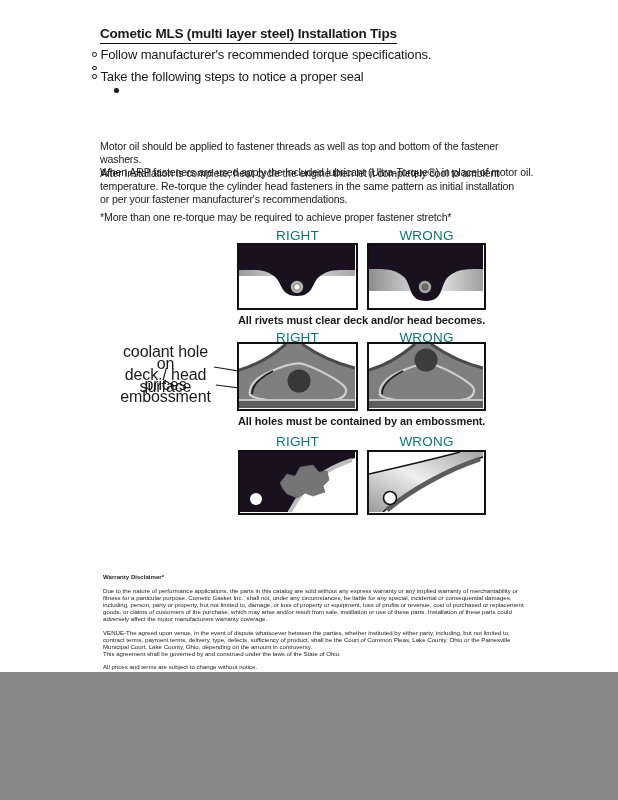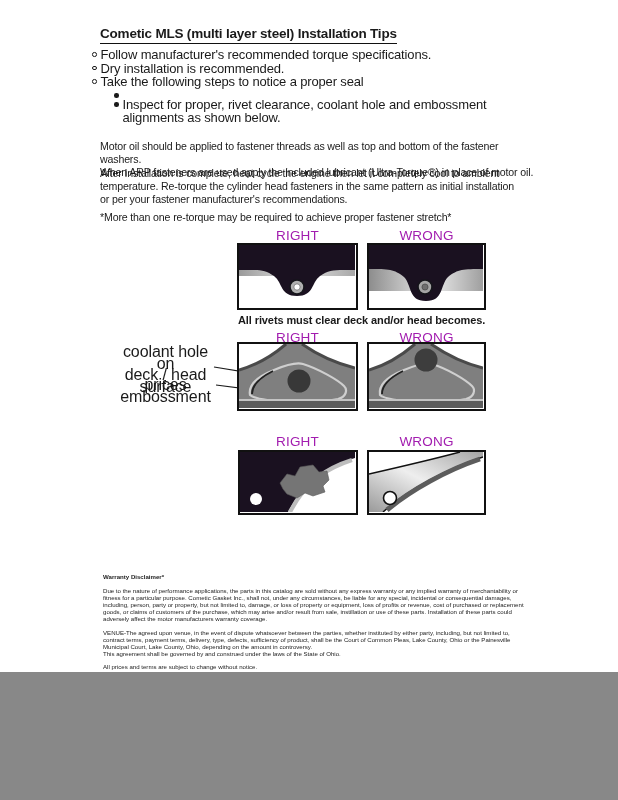--- a/index.html
+++ b/index.html
@@ -18,21 +18,21 @@
   .tip-line { display:flex; align-items:flex-start; }
   .tip-line.sub { padding-left:22px; }
   .marker { flex:0 0 auto; margin-right:4px; margin-top:4px; }
   .ring { width:4.5px; height:4.5px; border:1px solid #1a1a1a; border-radius:50%; }
   .dot { width:4.5px; height:4.5px; background:#1a1a1a; border-radius:50%; margin-top:4.6px; }
   .h2 { left:100px; top:118px; font-size:12.5px; font-weight:bold; letter-spacing:-0.2px; }
   .body-p { left:100px; top:0; width:435px; font-size:10.6px; line-height:13.2px; letter-spacing:-0.15px; white-space:pre-line; }
   .p1 { top:140px; }
   .p2 { top:167px; }
   .p3 { top:211px; }
-  .dg-label { font-size:13.5px; color:#a21caf; text-align:center; letter-spacing:0.2px; }
+  .dg-label { font-size:13.5px; color:#0f766e; text-align:center; letter-spacing:0.2px; }
   .caption { font-size:11px; font-weight:bold; letter-spacing:-0.1px; white-space:pre-line; line-height:12.5px; }
   .dbox { border:2.4px solid #111; background:#fff; overflow:hidden; }
   .dbox svg { display:block; }
   .side-label { font-size:16px; line-height:11.5px; text-align:center; letter-spacing:-0.1px; white-space:pre-line; }
   .legal { left:103px; top:573px; width:455px; font-size:6.1px; line-height:7px; letter-spacing:0; color:#1c1c1c; }
   .legal p { white-space:pre-line; margin-bottom:6.5px; }
   .legal .lh { font-weight:bold; margin-bottom:7px; }
   .footer { left:385px; top:762px; font-size:12px; color:#2d2d2d; letter-spacing:0.2px; }
 </style>
 </head>
@@ -42,32 +42,27 @@
 
   <div class="abs title">Cometic MLS (multi layer steel) Installation Tips</div>
 
   <div class="abs tips">
     <div class="tip-line">
       <span class="marker ring"></span>
       <span>Follow manufacturer's recommended torque specifications.</span>
     </div>
     <div class="tip-line">
       <span class="marker ring"></span>
-      <span>Dry installation is recommended.</span>
     </div>
     <div class="tip-line">
       <span class="marker ring"></span>
       <span>Take the following steps to notice a proper seal</span>
     </div>
     <div class="tip-line sub">
       <span class="marker dot"></span>
-    </div>
-    <div class="tip-line sub">
-      <span class="marker dot"></span>
-      <span>Inspect for proper, rivet clearance, coolant hole and embossment alignments as shown below.</span>
     </div>
   </div>
 
   <div class="abs body-p p1">Motor oil should be applied to fastener threads as well as top and bottom of the fastener washers.
 When ARP fasteners are used apply the included lubricant (Ultra-Torque®) in place of motor oil.</div>
   <div class="abs body-p p2">After Installation is complete, heat cycle the engine then let it completely cool to ambient
 temperature. Re-torque the cylinder head fasteners in the same pattern as initial installation
 or per your fastener manufacturer's recommendations.</div>
   <div class="abs body-p p3">*More than one re-torque may be required to achieve proper fastener stretch*</div>
 
@@ -146,20 +141,21 @@
       <path d="M46,0 C31,13 14,22 0,26" fill="none" stroke="#4a4a4a" stroke-width="3"></path>
       <path d="M62,0 C79,12 98,20 114,24" fill="none" stroke="#4a4a4a" stroke-width="3"></path>
       <path d="M11,51 C9,40 20,32 35,26 C47,21 56,18 63,20 C79,25 97,36 103,42 C107,46 105,53 97,55 C77,59 20,59 11,51 Z" fill="none" stroke="#cfcfcf" stroke-width="2.2"></path>
       <path d="M13,50 C13,40 22,33 34,27" fill="none" stroke="#222" stroke-width="1.8"></path>
       <circle cx="57" cy="16" r="11.5" fill="#3d3d3d"></circle>
       <rect x="0" y="55" width="114" height="2" fill="#c4c4c4"></rect>
       <rect x="0" y="57" width="114" height="7" fill="#5c5c5c"></rect>
     </svg>
   </div>
 
+  <div class="abs caption" style="left:238px;top:415px;width:270px;">All holes must be contained by an embossment.</div>
 
   <div class="abs dg-label" style="left:237px;top:434px;width:121px;">RIGHT</div>
   <div class="abs dg-label" style="left:367px;top:434px;width:119px;">WRONG</div>
 
   <div class="abs dbox" style="left:238px;top:450px;width:120px;height:65px;">
     <svg width="115" height="60" viewBox="0 0 115 60">
       <rect x="0" y="0" width="115" height="60" fill="#ffffff"></rect>
       <path d="M0,0 H115 V6 C88,14 66,27 48,60 H0 Z" fill="#1a1120"></path>
       <path d="M112,8 C87,16 66,29 50,60" fill="none" stroke="#bdbdbd" stroke-width="4.2"></path>
       <path d="M40,31 L47,22 L55,24 L60,15 L73,13 L79,20 L87,19 L89,28 L83,34 L85,40 L73,44 L65,41 L57,46 L47,42 L43,37 Z" fill="#757575" stroke="#5a5a5a" stroke-width="0.6"></path>

